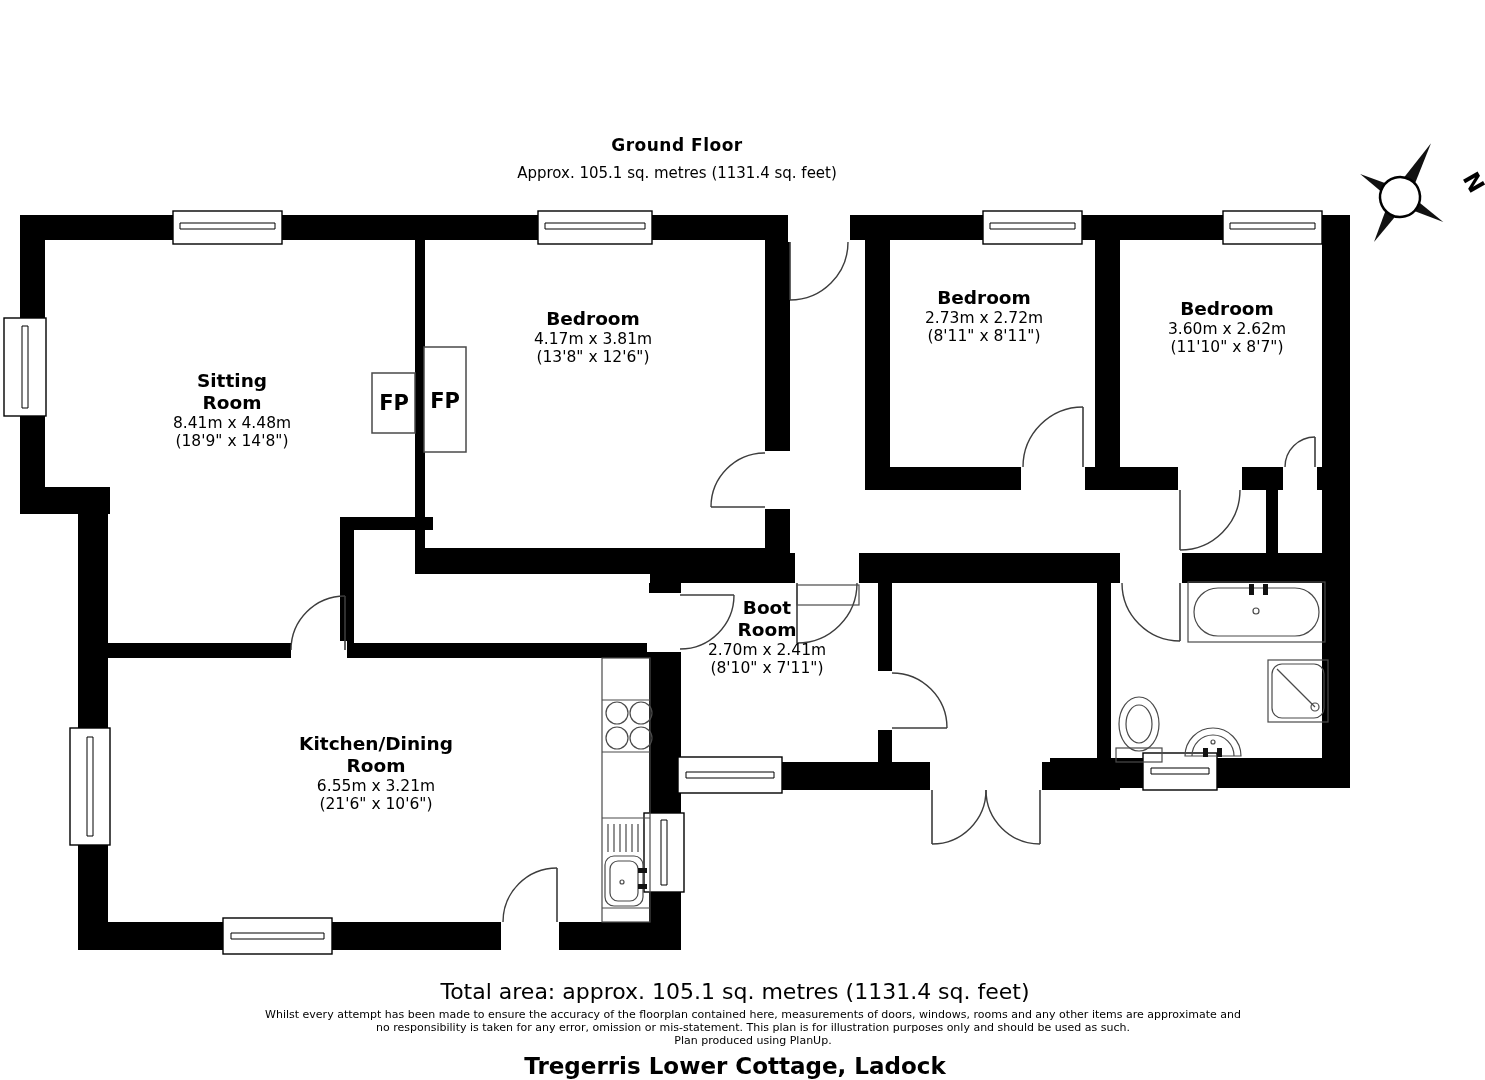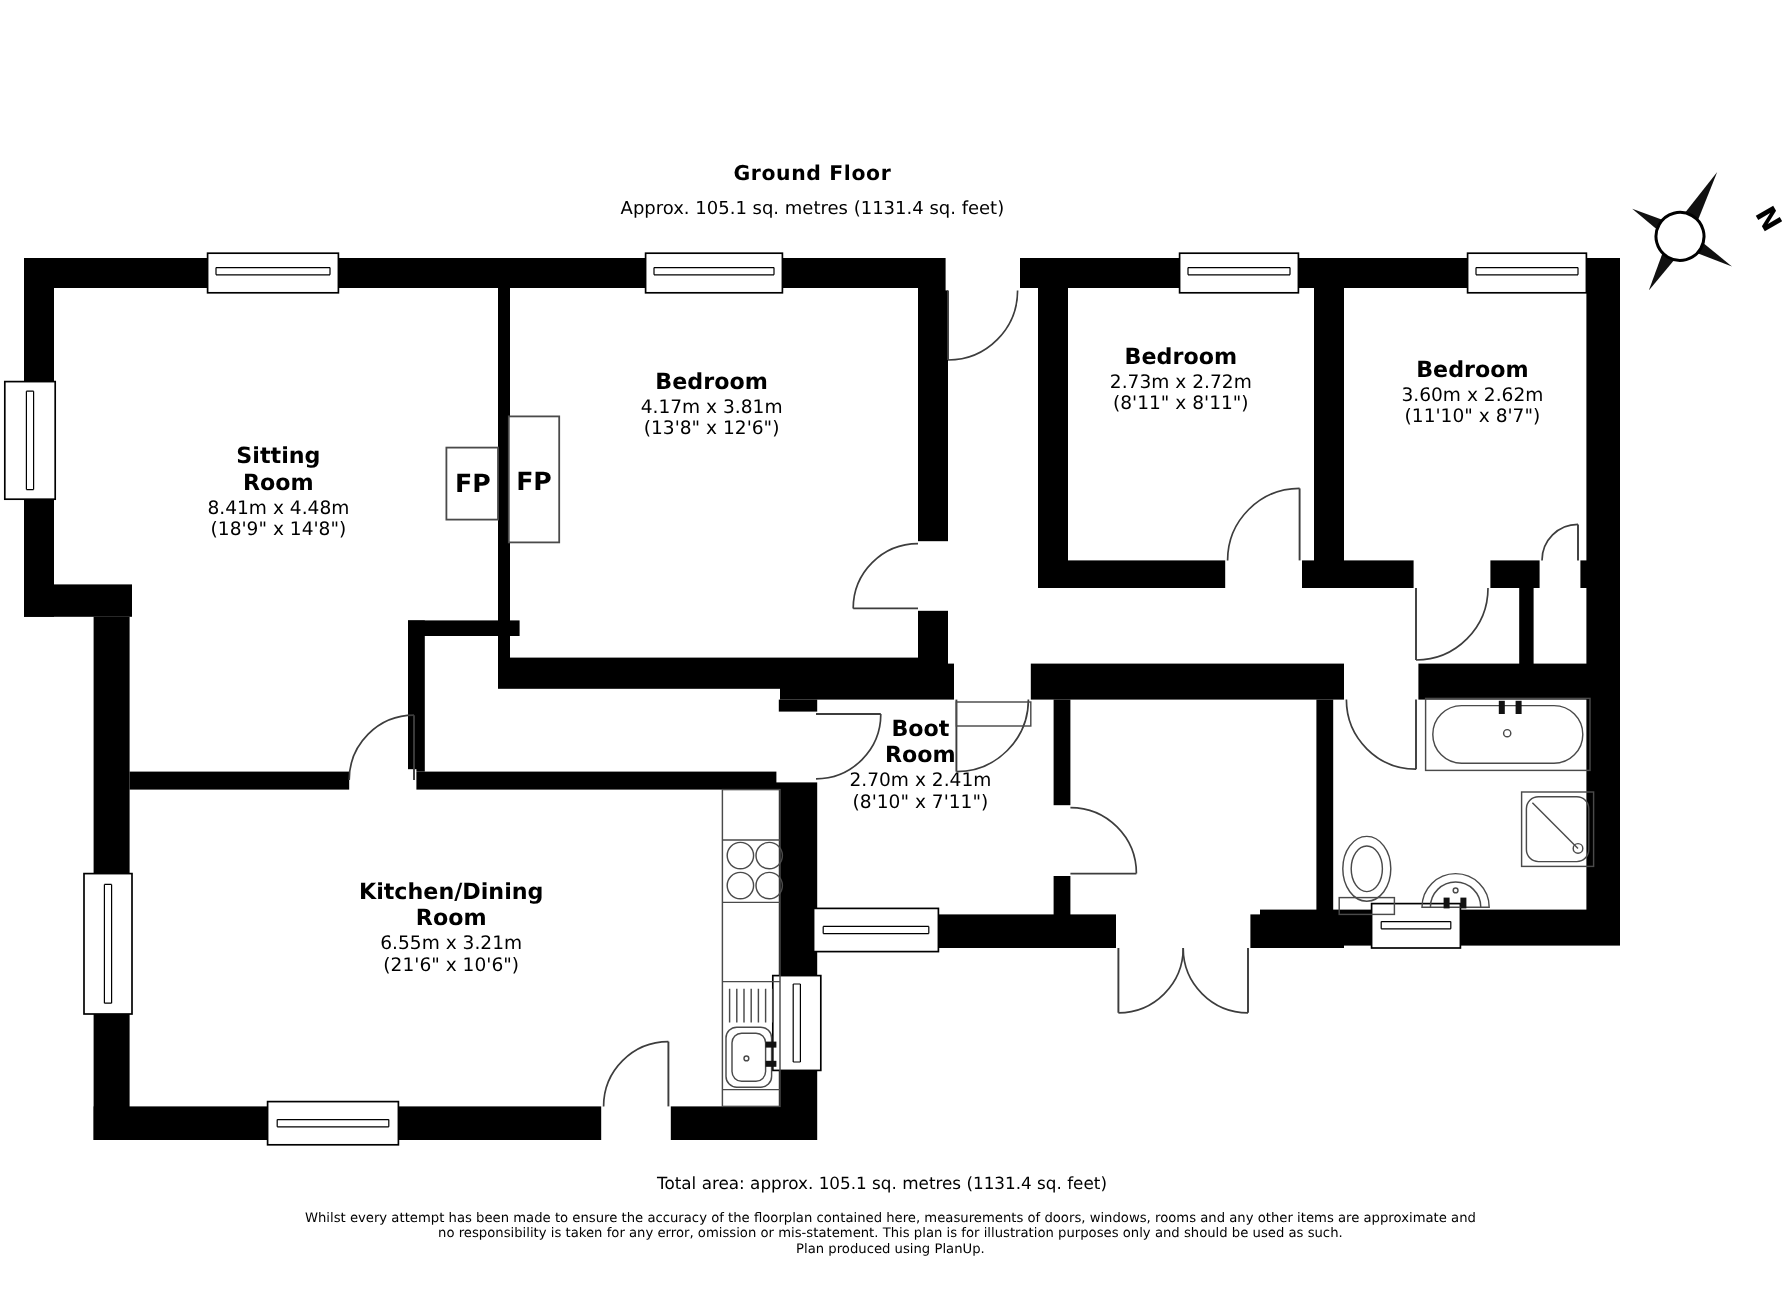--- a/index.html
+++ b/index.html
@@ -15,22 +15,22 @@
   .fix{fill:#fff;stroke:#4a4a4a;stroke-width:1.5;}
   .fixthin{fill:none;stroke:#4a4a4a;stroke-width:1.2;}
   .dark{fill:#111;stroke:none;}
   .abs{position:absolute;}
   .hdr-title{font-size:17px;font-weight:bold;letter-spacing:.5px;transform:translateX(-50%);}
   .hdr-sub{font-size:15px;transform:translateX(-50%);}
   .room-label{transform:translateX(-50%);text-align:center;line-height:1.18;white-space:nowrap;}
   .rname{font-size:18.5px;font-weight:bold;white-space:pre-line;}
   .rdim{font-size:15.5px;}
   .fp-label{transform:translate(-50%,-50%);font-size:21px;font-weight:bold;}
-  .ftr-total{font-size:14px;transform:translateX(-50%);}
-  .ftr-small{font-size:11px;transform:translateX(-50%);text-align:center;line-height:1.25;white-space:nowrap;}
+  .ftr-total{font-size:22px;transform:translateX(-50%);}
+  .ftr-small{font-size:11px;transform:translateX(-50%);text-align:center;line-height:1.25;white-space:nowrap;margin-left:11px;}
   .ftr-prop{font-size:23px;font-weight:bold;transform:translateX(-50%);}
 </style>
 </head>
 <body>
 
 <div id="stage">
 
   <svg id="plan-svg" width="1485" height="1080" viewBox="0 0 1485 1080">
 
     <g>
@@ -276,14 +276,15 @@
     <div class="rdim">(21'6" x 10'6")</div>
   </div>
 
   <div class="abs fp-label" style="left:394px;top:403px">FP</div>
   <div class="abs fp-label" style="left:445px;top:401px">FP</div>
 
   <div class="abs ftr-total" style="left:735px;top:979px">Total area: approx. 105.1 sq. metres (1131.4 sq. feet)</div>
   <div class="abs ftr-small" style="left:742px;top:1008px">Whilst every attempt has been made to ensure the accuracy of the floorplan contained here, measurements of doors, windows, rooms and any other items are approximate and</div>
   <div class="abs ftr-small" style="left:742px;top:1021px">no responsibility is taken for any error, omission or mis-statement. This plan is for illustration purposes only and should be used as such.</div>
   <div class="abs ftr-small" style="left:742px;top:1034px">Plan produced using PlanUp.</div>
+  <div class="abs ftr-prop" style="left:735px;top:1053px">Tregerris Lower Cottage, Ladock</div>
 
 </div>
 
 </body></html>

